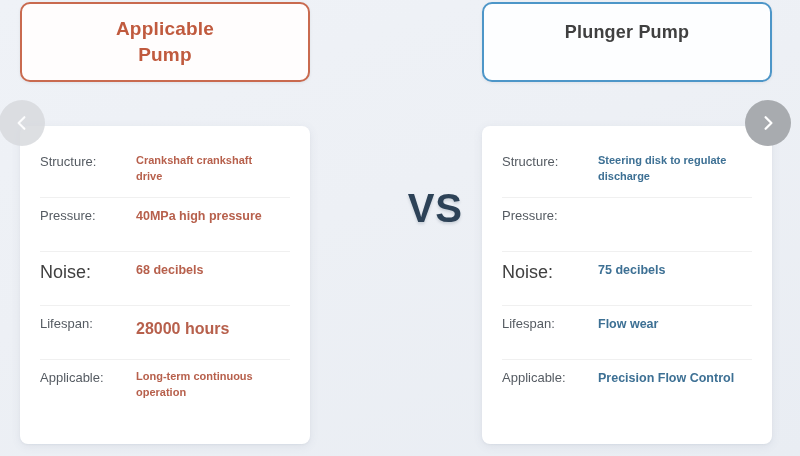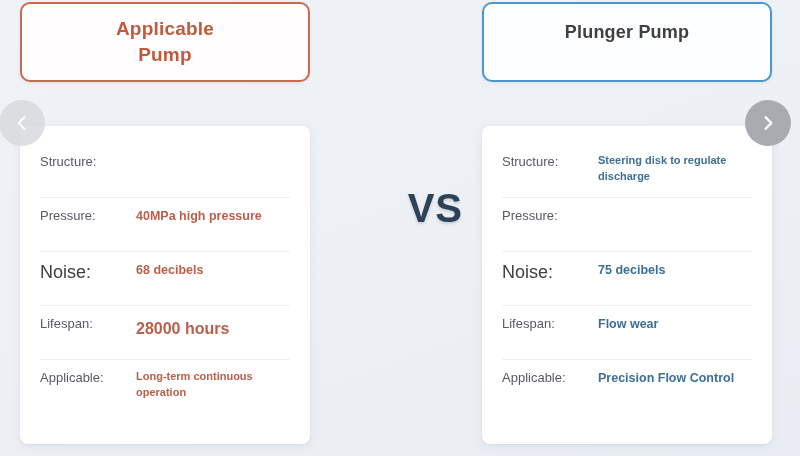--- a/index.html
+++ b/index.html
@@ -165,20 +165,22 @@
 
     <div class="title-card">
       <div class="title-text">Applicable
 Pump</div>
     </div>
 
     <div class="spec-card">
 
       <div class="spec-row">
         <div class="spec-label">Structure:</div>
+        <div class="spec-value">Crankshaft crankshaft
+drive</div>
       </div>
 
       <div class="spec-row">
         <div class="spec-label">Pressure:</div>
         <div class="spec-value md">40MPa high pressure</div>
       </div>
 
       <div class="spec-row">
         <div class="spec-label lg">Noise:</div>
         <div class="spec-value md">68 decibels</div>

